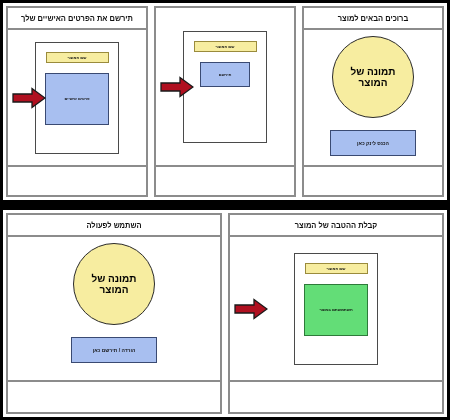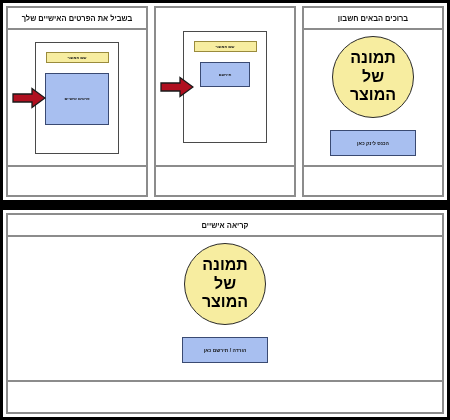--- a/index.html
+++ b/index.html
@@ -113,21 +113,21 @@
     border-radius: 50%;
     background: #f7eda0;
     border: 1.6px solid #2a2a2a;
     display: flex;
     align-items: center;
     justify-content: center;
     text-align: center;
     box-sizing: border-box;
   }
   .product-circle span {
-    font-size: 16px;
+    font-size: 10px;
     font-weight: bold;
     color: #000000;
     line-height: 1.15;
     display: block;
     padding: 0 6px;
   }
   .cta-button {
     margin-top: 12px;
     width: 86px;
     height: 26px;
@@ -216,21 +216,21 @@
 </style>
 </head>
 <body>
 
 <div id="storyboard">
 
   <div class="board top">
 
     <div class="cell">
       <div class="cell-header">
-        <span>ברוכים הבאים חשבון</span>
+        <span>ברוכים הבאים למוצר</span>
       </div>
       <div class="cell-body">
         <div class="scene-circle">
           <div class="product-circle">
             <span>תמונה של המוצר</span>
           </div>
           <div class="cta-button">
             <span>הכנס לינק כאן</span>
           </div>
         </div>
@@ -254,21 +254,21 @@
           <svg width="34" height="22" viewBox="0 0 34 22" xmlns="http://www.w3.org/2000/svg">
             <path d="M1,7 L20,7 L20,1.5 L33,11 L20,20.5 L20,15 L1,15 Z" fill="#b01020" stroke="#1a1a1a" stroke-width="1.3" stroke-linejoin="miter"></path>
           </svg>
         </div>
       </div>
       <div class="cell-footer"></div>
     </div>
 
     <div class="cell">
       <div class="cell-header">
-        <span>בשביל את הפרטים האישיים שלך</span>
+        <span>תירשם את הפרטים האישיים שלך</span>
       </div>
       <div class="cell-body">
         <div class="scene-page">
           <div class="page-frame">
             <div class="page-titlebar">
               <span>שם המוצר</span>
             </div>
             <div class="page-content-box blue tall">
               <span>פרטים אישיים</span>
             </div>
@@ -283,24 +283,47 @@
       <div class="cell-footer"></div>
     </div>
 
   </div>
 
   <div class="mid-band"></div>
 
   <div class="board bottom">
 
 
-
     <div class="cell">
       <div class="cell-header">
-        <span>קריאה אישיים</span>
+        <span>קבלת ההטבה של המוצר</span>
+      </div>
+      <div class="cell-body">
+        <div class="scene-page">
+          <div class="page-frame">
+            <div class="page-titlebar">
+              <span>שם המוצר</span>
+            </div>
+            <div class="page-content-box green tall">
+              <span>השתמשתם במוצר</span>
+            </div>
+          </div>
+        </div>
+        <div class="arrow left-side">
+          <svg width="34" height="22" viewBox="0 0 34 22" xmlns="http://www.w3.org/2000/svg">
+            <path d="M1,7 L20,7 L20,1.5 L33,11 L20,20.5 L20,15 L1,15 Z" fill="#b01020" stroke="#1a1a1a" stroke-width="1.3" stroke-linejoin="miter"></path>
+          </svg>
+        </div>
+      </div>
+      <div class="cell-footer"></div>
+    </div>
+
+    <div class="cell">
+      <div class="cell-header">
+        <span>השתמש לפעולה</span>
       </div>
       <div class="cell-body">
         <div class="scene-circle">
           <div class="product-circle">
             <span>תמונה של המוצר</span>
           </div>
           <div class="cta-button">
             <span>הורדה / תירשם כאן</span>
           </div>
         </div>

